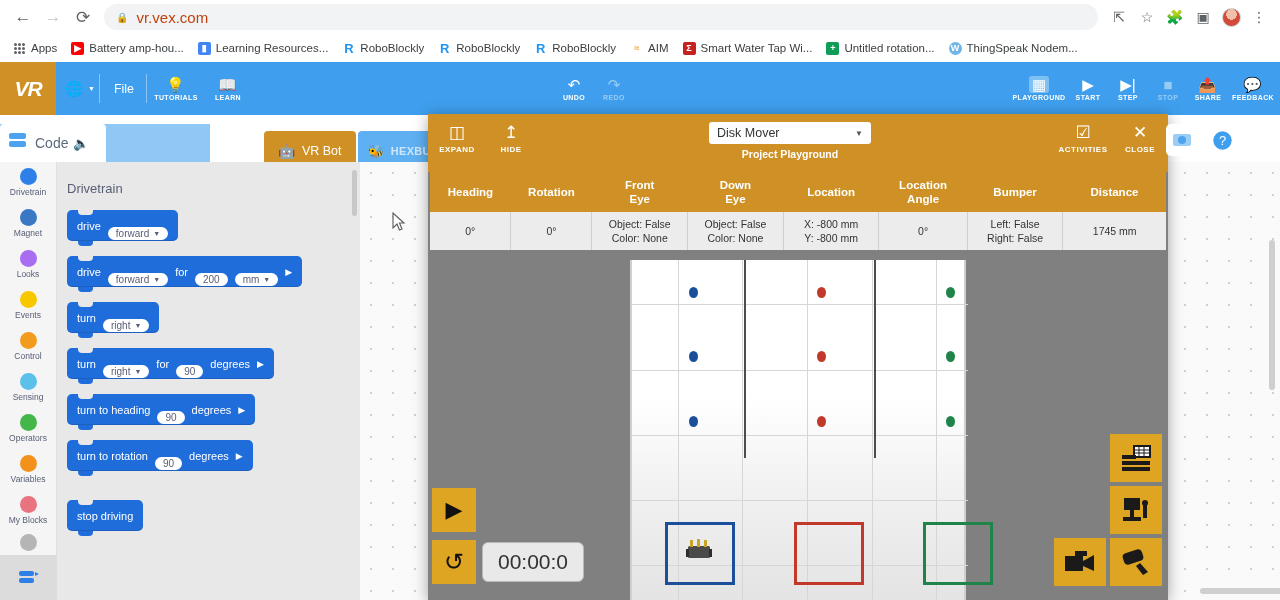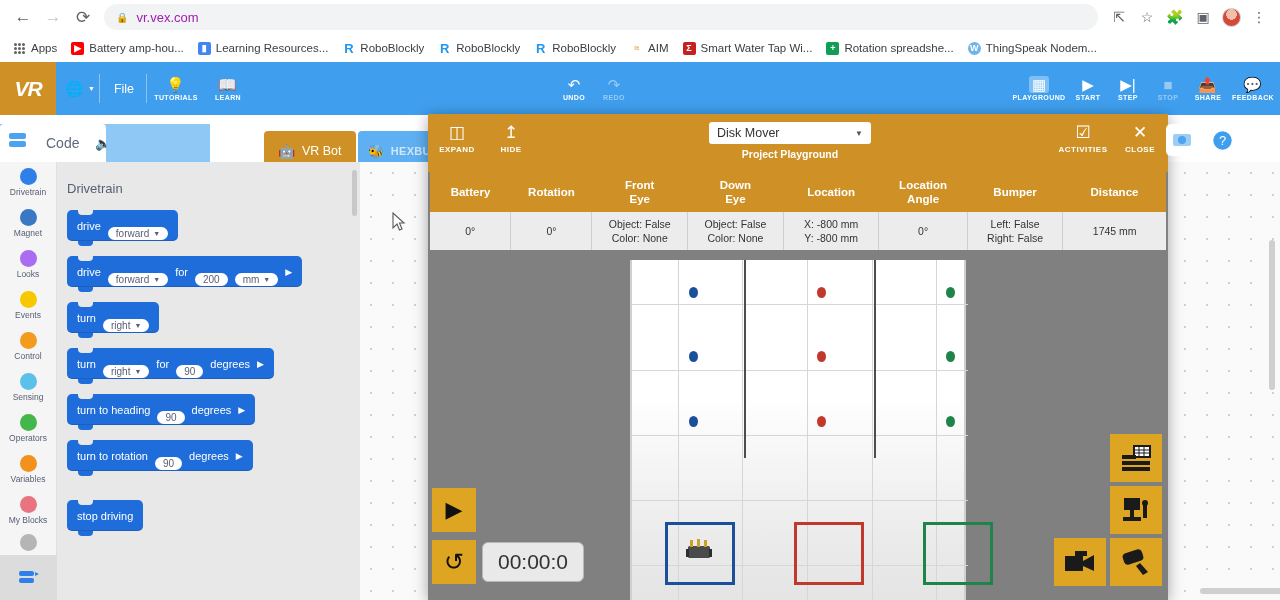--- a/index.html
+++ b/index.html
@@ -12,21 +12,21 @@
 
   
   #browser-chrome { position:absolute; left:0; top:0; width:1280px; height:62px; background:#ffffff; }
   #nav-bar { position:absolute; left:0; top:0; width:1280px; height:34px; display:flex; align-items:center; padding:0 8px; }
   .navbtn { width:30px; height:30px; display:flex; align-items:center; justify-content:center;
             color:#5f6368; font-size:17px; border-radius:50%; }
   .navbtn.disabled { color:#c4c7c5; }
   #omnibox { flex:1; height:26px; background:#f1f3f4; border-radius:13px; display:flex;
              align-items:center; padding:0 12px; margin:0 8px 0 6px; }
   #omnibox .lock { font-size:10px; color:#5f6368; margin-right:8px; }
-  #omnibox .url { font-size:13px; color:#a21caf; }
+  #omnibox .url { font-size:15px; color:#c2410c; }
   #nav-right { display:flex; align-items:center; gap:2px; }
   .chromeicon { width:26px; height:26px; display:flex; align-items:center; justify-content:center;
                 color:#5f6368; font-size:14px; }
   #avatar { width:19px; height:19px; border-radius:50%;
             background:radial-gradient(circle at 50% 32%, #f2c0a8 0 36%, #d34a3a 38% 100%);
             border:1px solid #c9ccce; }
   #bookmarks-bar { position:absolute; left:0; top:34px; width:1280px; height:28px;
                    display:flex; align-items:center; padding:0 8px; gap:4px; font-size:11.5px; color:#3c4043; }
   .bm { display:flex; align-items:center; gap:5px; padding:2px 5px; border-radius:4px; white-space:nowrap; }
   .bm .fav { width:13px; height:13px; flex:0 0 13px; display:flex; align-items:center;
@@ -54,21 +54,21 @@
                    border-radius:4px; display:flex; align-items:center; justify-content:center; gap:6px;
                    color:#cfe6fb; font-size:11px; font-weight:bold; letter-spacing:.3px; }
   #project-chip { position:absolute; left:640px; top:70px; width:163px; height:38px; background:#57aaf0;
                   border-radius:4px; display:flex; align-items:center; gap:8px; padding-left:11px;
                   color:#fff; font-size:13px; }
   #project-chip .dot { width:13px; height:13px; border-radius:50%; background:#fff; flex:0 0 13px; }
 
   
   #code-tab { position:absolute; left:0; top:124px; width:106px; height:38px; background:#fff;
               border-top-left-radius:4px; border-top-right-radius:4px;
-              display:flex; align-items:center; gap:16px; padding-left:8px; z-index:5; }
+              display:flex; align-items:center; gap:5px; padding-left:8px; z-index:5; }
   #code-tab .lbl { color:#5b6a7d; font-size:14px; }
   #left-tabstrip { position:absolute; left:0; top:124px; width:210px; height:38px; background:#8fc8f5; }
 
   #palette { position:absolute; left:0; top:162px; width:57px; height:438px; background:#f5f5f5;
              border-right:1px solid #e0e0e0; }
   .cat { height:41px; display:flex; flex-direction:column; align-items:center; justify-content:center; }
   .cat .ball { width:17px; height:17px; border-radius:50%; }
   .cat .nm { font-size:8.5px; color:#575e75; margin-top:2px; white-space:nowrap; }
   #cat-bottom { position:absolute; left:0; bottom:0; width:57px; height:45px; background:#dcdcdc;
                 display:flex; align-items:center; justify-content:center; }
@@ -225,21 +225,21 @@
     <div class="bm">
       <span class="fav" style="background:transparent;color:#e8a33d">≈</span>
       <span>AIM</span>
     </div>
     <div class="bm">
       <span class="fav" style="background:#c5221f">Σ</span>
       <span>Smart Water Tap Wi...</span>
     </div>
     <div class="bm">
       <span class="fav" style="background:#0f9d58">+</span>
-      <span>Rotation spreadshe...</span>
+      <span>Untitled rotation...</span>
     </div>
     <div class="bm">
       <span class="fav" style="background:#6fb5e8;border-radius:50%">W</span>
       <span>ThingSpeak Nodem...</span>
     </div>
   </div>
 </div>
 
 <div id="vex-toolbar">
   <div id="vr-logo">VR</div>
@@ -503,21 +503,21 @@
     </div>
     <div class="pg-btn" style="left:690px;width:44px;">
       <span class="pi">✕</span>
       <span class="pl">CLOSE</span>
     </div>
   </div>
 
   <table id="sensor-table">
     <thead>
         <tr>
-      <th style="width:11%"><span>Battery</span></th>
+      <th style="width:11%"><span>Heading</span></th>
       <th style="width:11%"><span>Rotation</span></th>
       <th style="width:13%">Front<br>Eye</th>
       <th style="width:13%">Down<br>Eye</th>
       <th style="width:13%"><span>Location</span></th>
       <th style="width:12%">Location<br>Angle</th>
       <th style="width:13%"><span>Bumper</span></th>
       <th style="width:14%"><span>Distance</span></th>
     </tr>
       </thead>
     <tbody>

